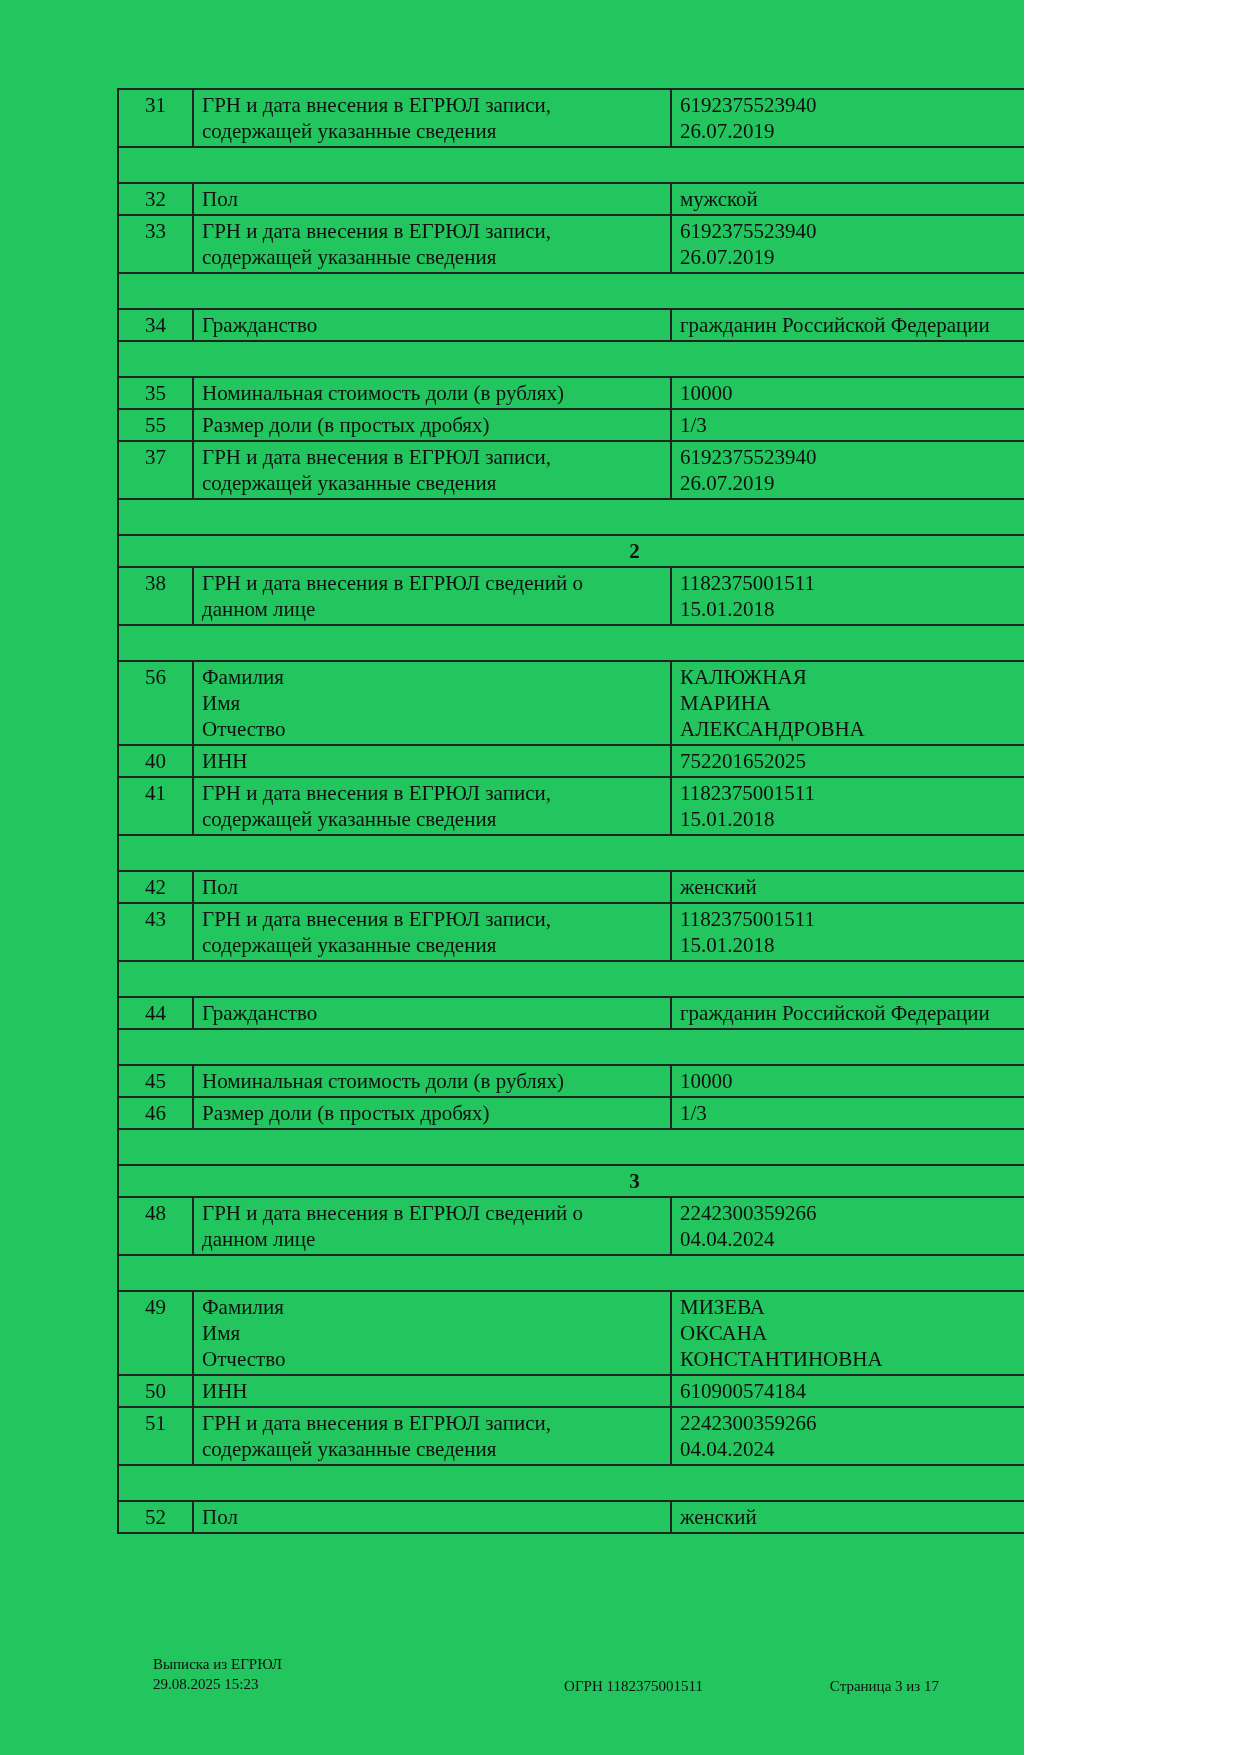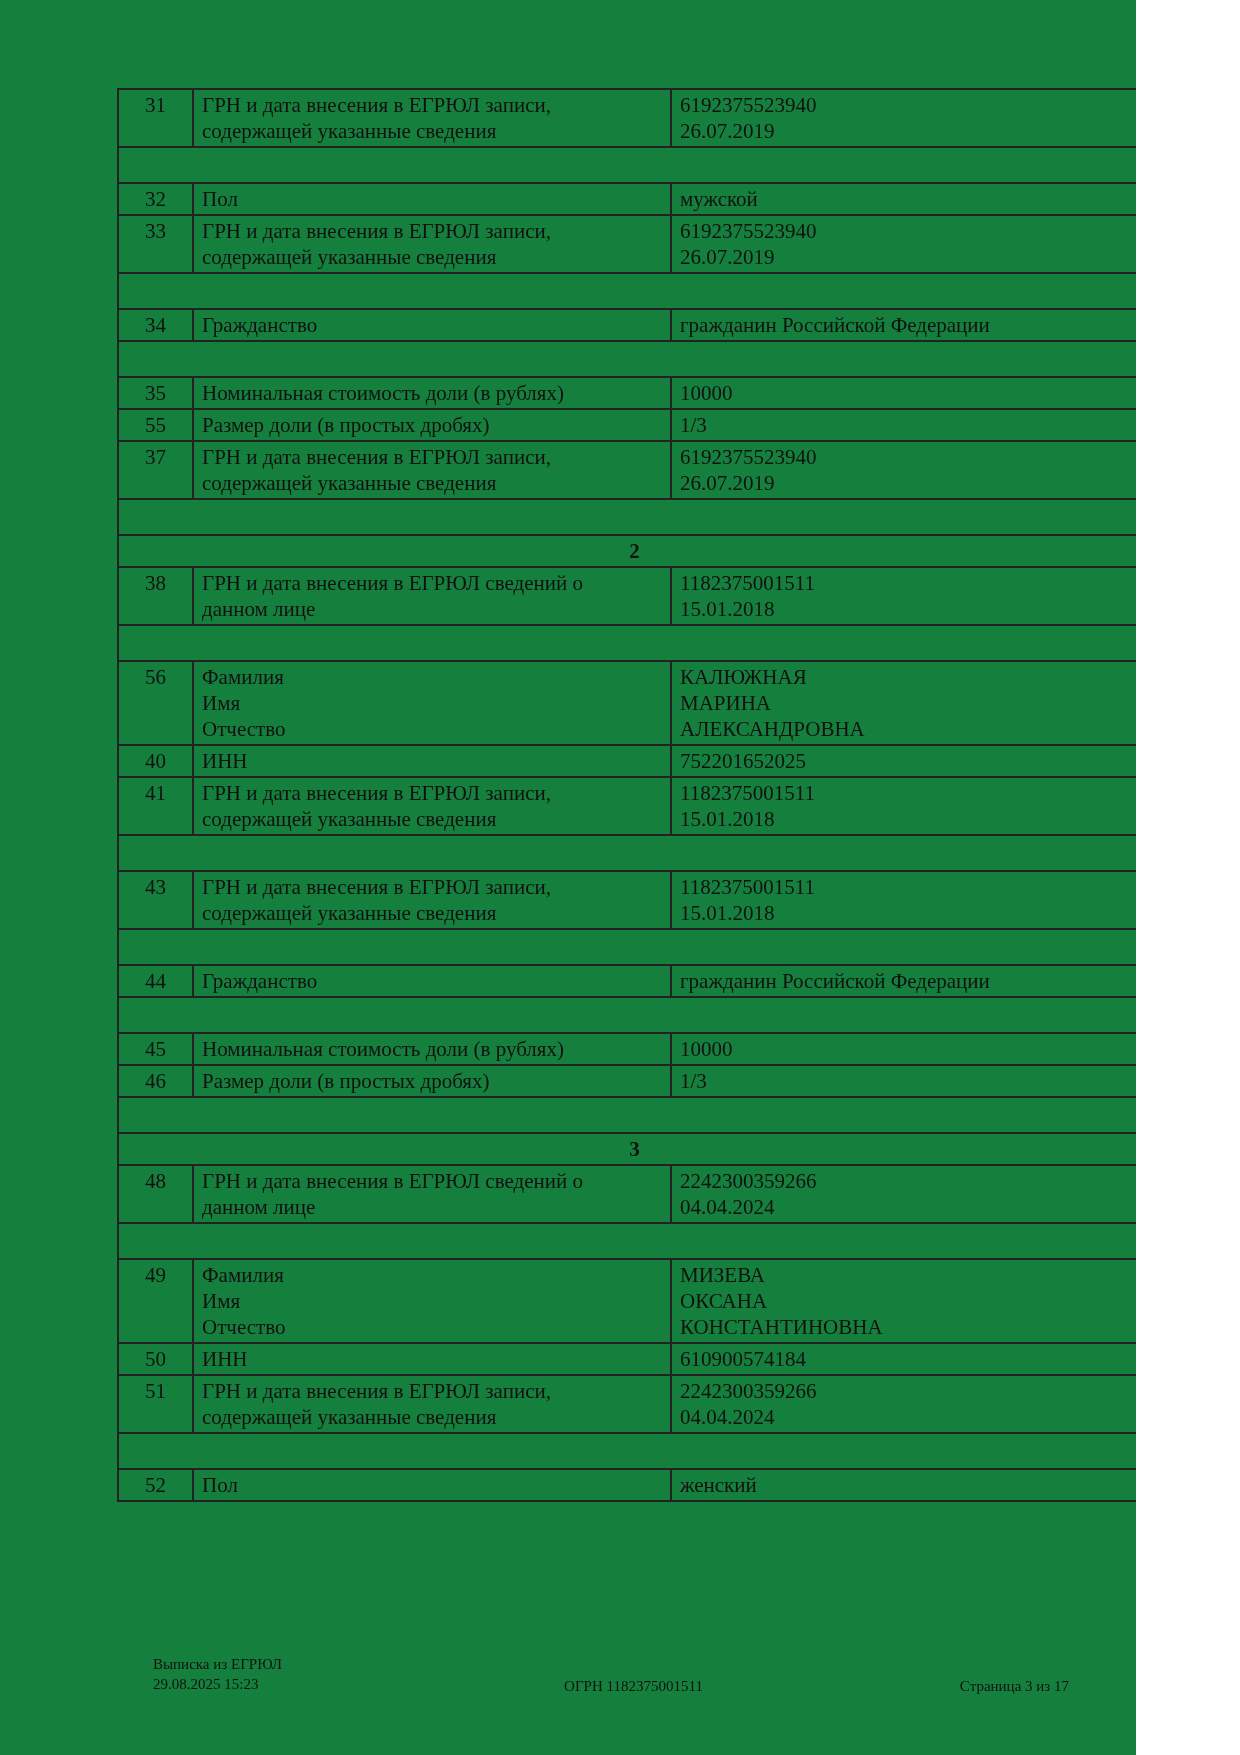--- a/index.html
+++ b/index.html
@@ -3,23 +3,23 @@
 <meta charset="utf-8">
 <title>Выписка из ЕГРЮЛ — страница 3</title>
 <style>
   html, body {
     margin: 0;
     padding: 0;
     background: #ffffff;
   }
   .page {
     position: relative;
-    width: 1136px;
+    width: 1024px;
     height: 1755px;
-    background: #15803d;
+    background: #22c55e;
     font-family: "Liberation Serif", "DejaVu Serif", serif;
     color: #111111;
     overflow: hidden;
   }
   table.egrul {
     position: absolute;
     left: 117px;
     top: 88px;
     width: 1033px;
     border-collapse: collapse;
@@ -65,21 +65,21 @@
   .footer-center {
     position: absolute;
     left: 117px;
     top: 1676px;
     width: 1033px;
     text-align: center;
     white-space: nowrap;
   }
   .footer-right {
     position: absolute;
-    right: 67px;
+    right: 85px;
     top: 1676px;
     text-align: left;
     white-space: nowrap;
   }
 </style>
 </head>
 <body>
 
 <div class="page">
 
@@ -172,20 +172,25 @@
         </tr>
         <tr>
           <td class="c-num">41</td>
           <td class="c-label">ГРН и дата внесения в ЕГРЮЛ записи,
 содержащей указанные сведения</td>
           <td class="c-value">1182375001511
 15.01.2018</td>
         </tr>
         <tr>
           <td colspan="3" class="c-spacer"></td>
+        </tr>
+        <tr>
+          <td class="c-num">42</td>
+          <td class="c-label">Пол</td>
+          <td class="c-value">женский</td>
         </tr>
         <tr>
           <td class="c-num">43</td>
           <td class="c-label">ГРН и дата внесения в ЕГРЮЛ записи,
 содержащей указанные сведения</td>
           <td class="c-value">1182375001511
 15.01.2018</td>
         </tr>
         <tr>
           <td colspan="3" class="c-spacer"></td>

